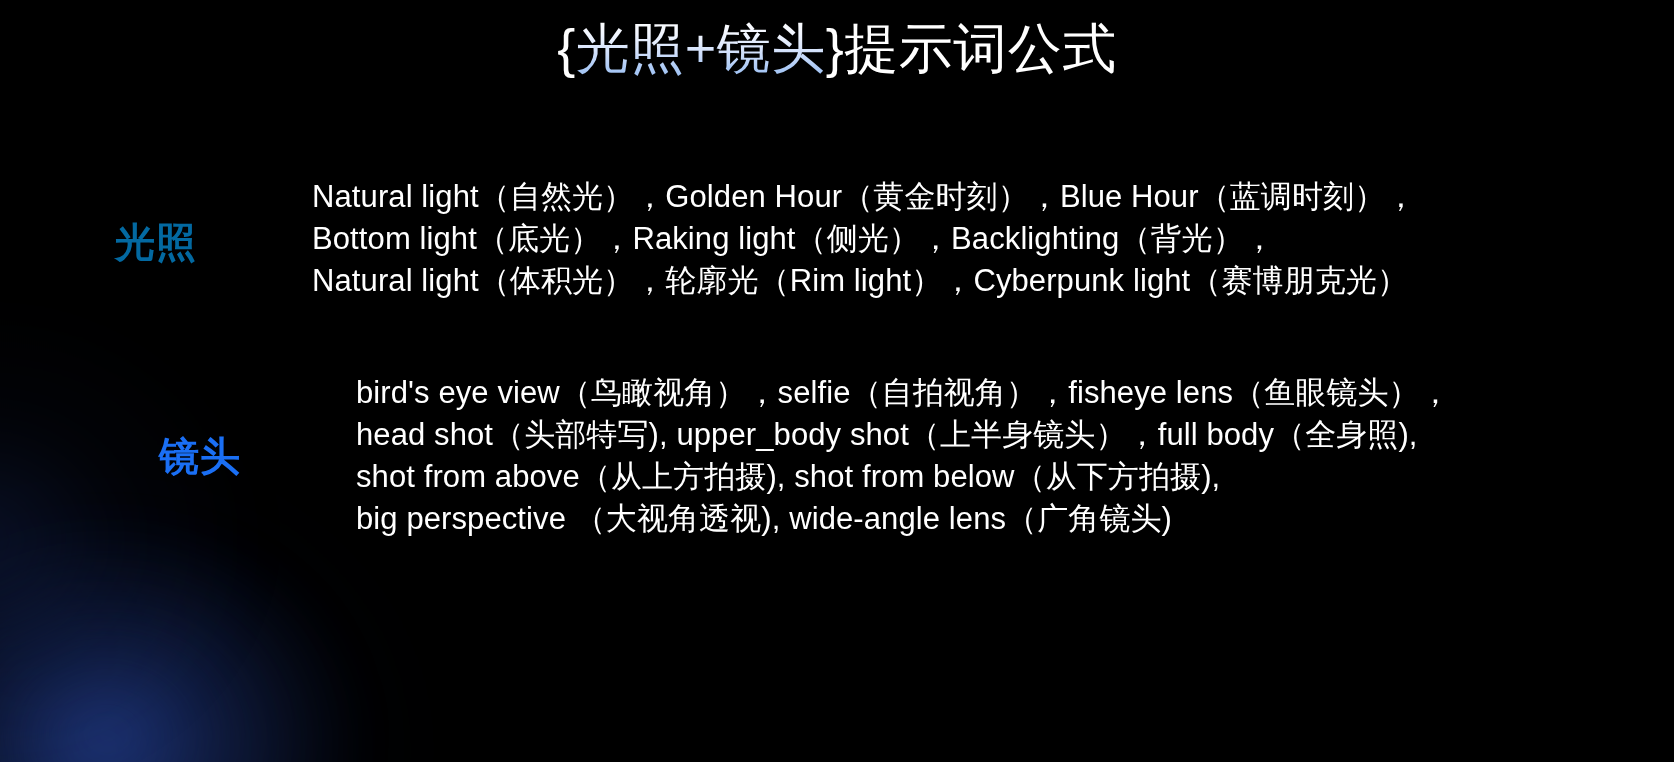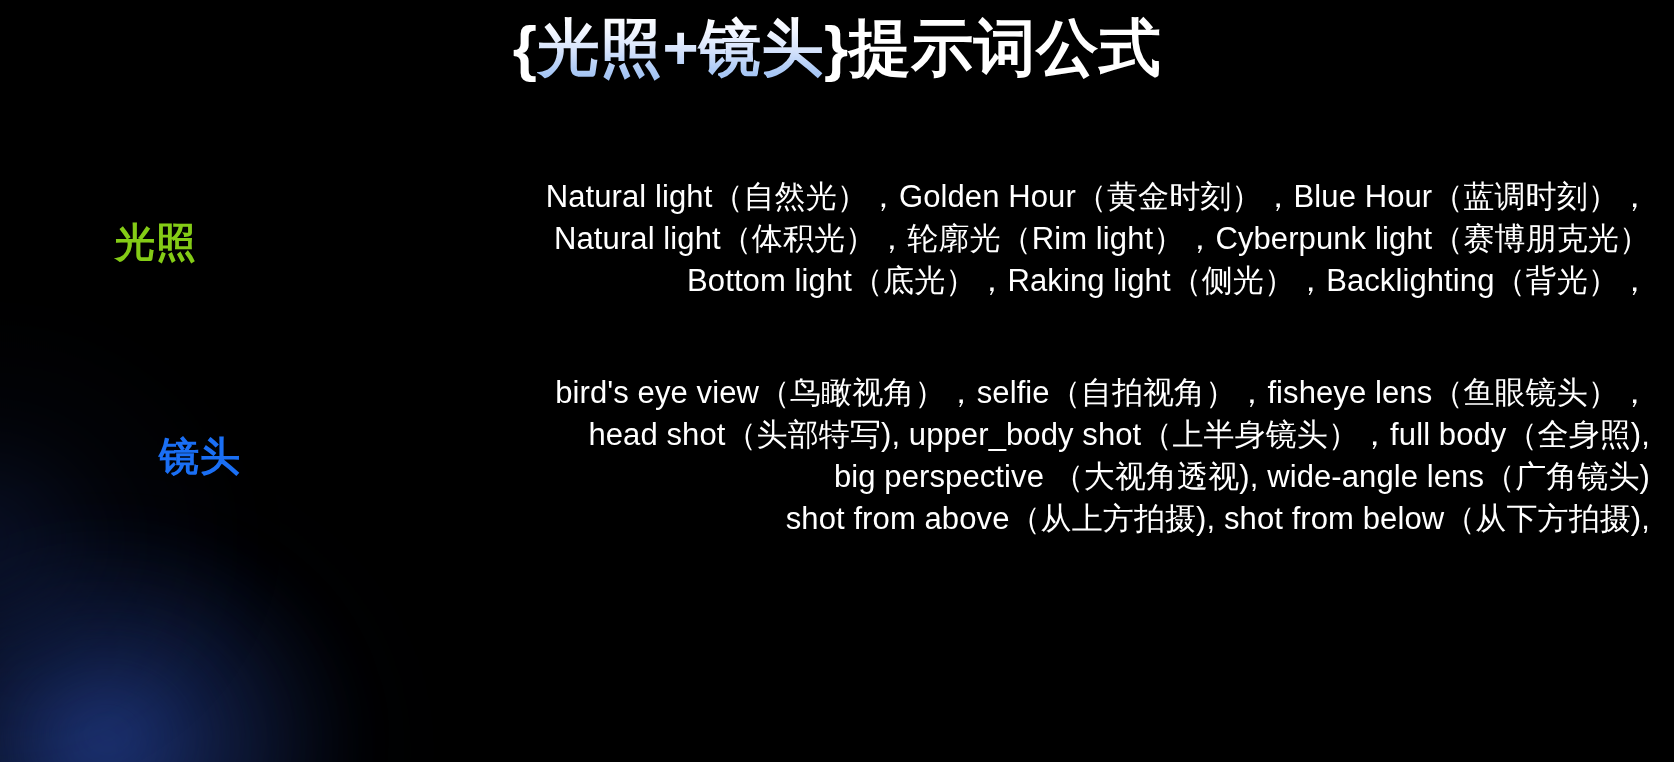--- a/index.html
+++ b/index.html
@@ -72,23 +72,23 @@
   .title-wrap {
     position: absolute;
     top: 4px;
     left: 0;
     width: 100%;
     text-align: center;
     z-index: 5;
   }
   .title {
     display: inline-block;
-    font-size: 62px;
+    font-size: 54px;
     line-height: 88px;
-    font-weight: 700;
+    font-weight: 400;
     letter-spacing: 0.5px;
     white-space: nowrap;
   }
   .title .brace {
     color: #ffffff;
   }
   
   .title .accent {
     background-image: linear-gradient(to bottom,
                       #ffffff 0%,
@@ -124,36 +124,35 @@
     align-items: center;
   }
   .row-label {
     font-size: 40px;
     font-weight: 700;
     line-height: 1.2;
     letter-spacing: 1px;
     white-space: nowrap;
   }
   .row-label.light {
-    color: #84cc16;
+    color: #0369a1;
   }
   .row-label.lens {
     color: #1a6ff5;
   }
   .row-content {
     flex: 1 1 auto;
     padding-right: 24px;
   }
   .line {
     color: #ffffff;
     font-size: 31px;
     line-height: 42px;
     white-space: nowrap;
     letter-spacing: 0.1px;
-    text-align: right;
   }
 
   
   .row-lighting {
     height: 196px;
   }
   .row-lighting .row-label-cell {
     padding-top: 42px;
   }
   .row-lens .row-label-cell {
@@ -177,31 +176,31 @@
   </div>
 
   <div class="rows">
 
     <div class="row row-lighting">
       <div class="row-label-cell">
         <div class="row-label light">光照</div>
       </div>
       <div class="row-content">
         <div class="line">Natural light（自然光），Golden Hour（黄金时刻），Blue Hour（蓝调时刻），</div>
+        <div class="line">Bottom light（底光），Raking light（侧光），Backlighting（背光），</div>
         <div class="line">Natural light（体积光），轮廓光（Rim light），Cyberpunk light（赛博朋克光）</div>
-        <div class="line">Bottom light（底光），Raking light（侧光），Backlighting（背光），</div>
       </div>
     </div>
 
     <div class="row row-lens">
       <div class="row-label-cell">
         <div class="row-label lens">镜头</div>
       </div>
       <div class="row-content">
         <div class="line">bird's eye view（鸟瞰视角），selfie（自拍视角），fisheye lens（鱼眼镜头），</div>
         <div class="line">head shot（头部特写), upper_body shot（上半身镜头），full body（全身照),</div>
+        <div class="line">shot from above（从上方拍摄), shot from below（从下方拍摄),</div>
         <div class="line">big perspective （大视角透视), wide-angle lens（广角镜头)</div>
-        <div class="line">shot from above（从上方拍摄), shot from below（从下方拍摄),</div>
       </div>
     </div>
 
   </div>
 </div>
 
 </body></html>

